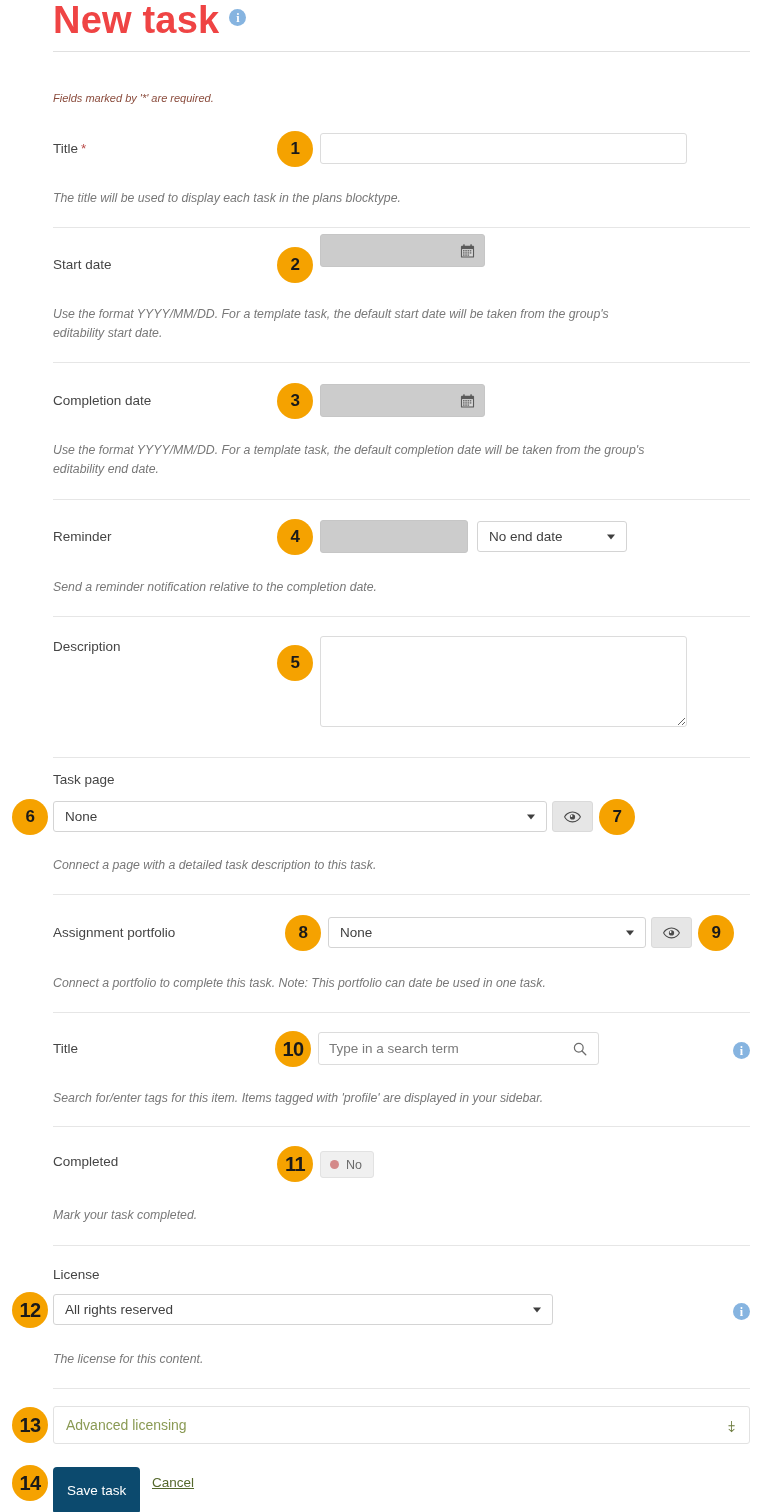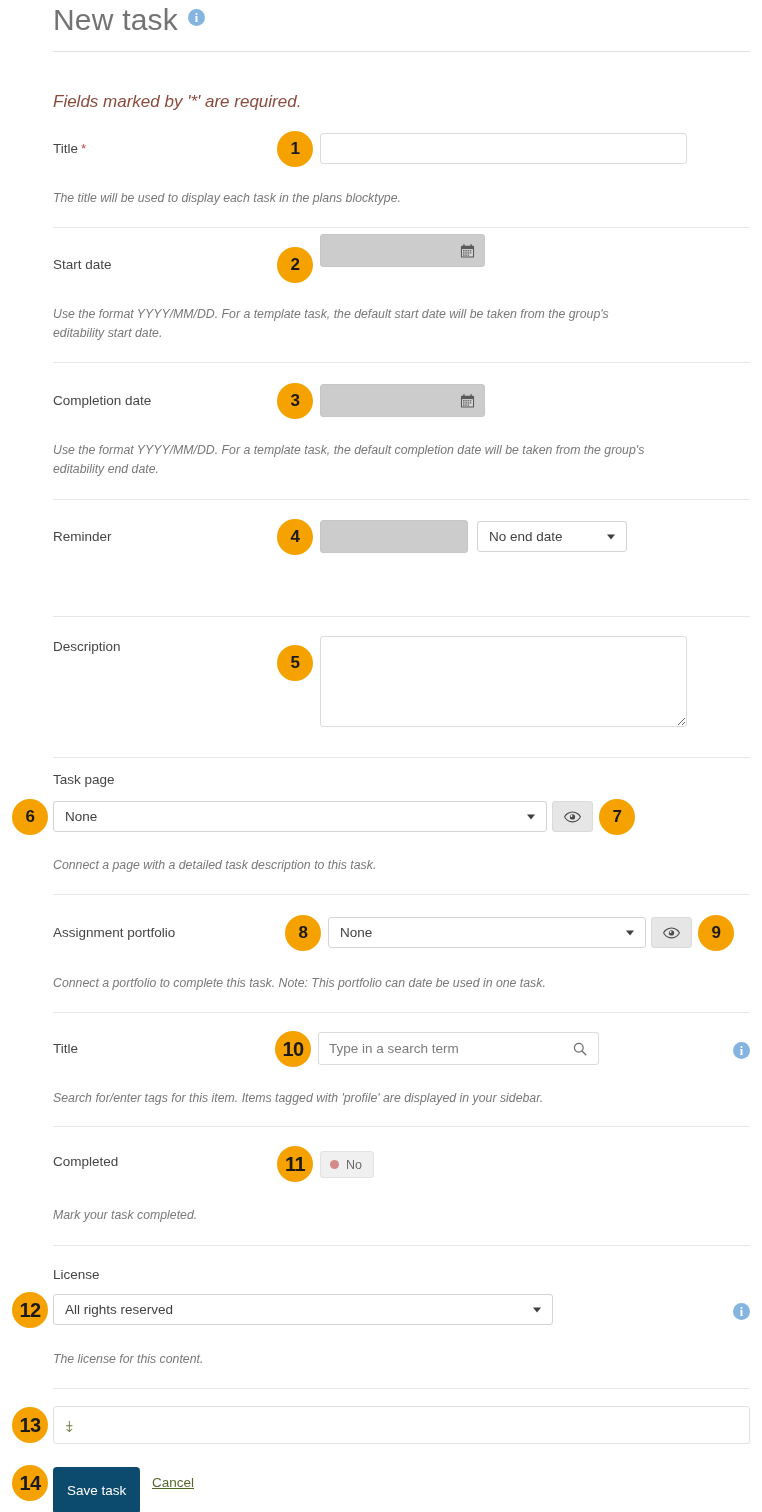--- a/index.html
+++ b/index.html
@@ -28,23 +28,23 @@
   .page-header {
     position: absolute;
     left: 53px;
     top: 0px;
     width: 697px;
     height: 56px;
     display: flex;
     align-items: flex-start;
   }
   .page-title {
-    font-size: 30px;
-    font-weight: 400;
-    color: #737373;
+    font-size: 38px;
+    font-weight: 700;
+    color: #ef4444;
     line-height: 40px;
     letter-spacing: 0.2px;
     white-space: nowrap;
   }
   .info-icon {
     display: inline-block;
     width: 17px;
     height: 17px;
     border-radius: 50%;
     background: #86b4e0;
@@ -75,21 +75,21 @@
     width: 697px;
     height: 1px;
     background: #e0e0e0;
   }
 
   
   .required-note {
     position: absolute;
     left: 53px;
     top: 92px;
-    font-size: 17px;
+    font-size: 11px;
     font-style: italic;
     color: #8a4b3c;
   }
   .divider {
     position: absolute;
     left: 53px;
     width: 697px;
     height: 1px;
     background: #e6e6e6;
   }
@@ -356,20 +356,21 @@
 
   <div class="divider" style="top:499px;"></div>
 
   <div class="flabel" style="top:529px;">Reminder</div>
   <div class="disabledinput" style="left:320px; top:520px; width:148px;"></div>
   <div class="selectbox" style="left:477px; top:521px; width:150px;">
     <span>No end date</span>
     <span class="caret"></span>
   </div>
   <div class="badge" style="left:277px; top:519px;">4</div>
+  <div class="helptext" style="top:578px;">Send a reminder notification relative to the completion date.</div>
 
   <div class="divider" style="top:616px;"></div>
 
   <div class="flabel" style="top:639px;">Description</div>
   <textarea class="textarea" style="left: 320px; top: 636px; width: 367px; height: 91px;"></textarea>
   <div class="badge" style="left:277px; top:645px;">5</div>
 
   <div class="divider" style="top:757px;"></div>
 
   <div class="flabel" style="top:772px;">Task page</div>
@@ -437,20 +438,21 @@
     <span>All rights reserved</span>
     <span class="caret"></span>
   </div>
   <div class="badge two-digit" style="left:12px; top:1292px;">12</div>
   <span class="info-icon" style="position:absolute; left:733px; top:1303px;"></span>
   <div class="helptext" style="top:1350px;">The license for this content.</div>
 
   <div class="divider" style="top:1388px;"></div>
 
   <div class="collapsible" style="top:1406px;">
+    <span class="collapsible-label">Advanced licensing</span>
     <span class="chev">⤈</span>
   </div>
   <div class="badge two-digit" style="left:12px; top:1407px;">13</div>
 
   <button class="btn-primary" style="left:53px; top:1467px;">Save task</button>
   <a class="btn-link" style="left:152px; top:1475px;">Cancel</a>
   <div class="badge two-digit" style="left:12px; top:1465px;">14</div>
 
 </div>
 

